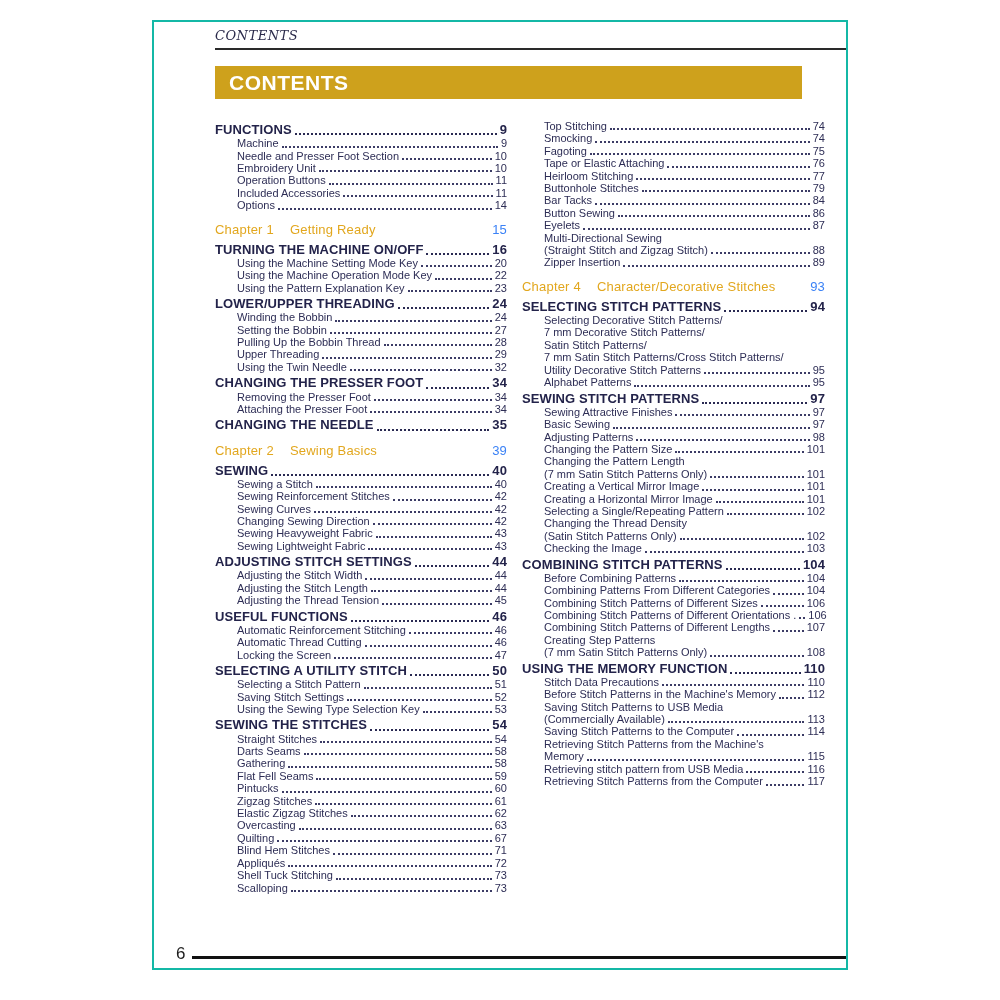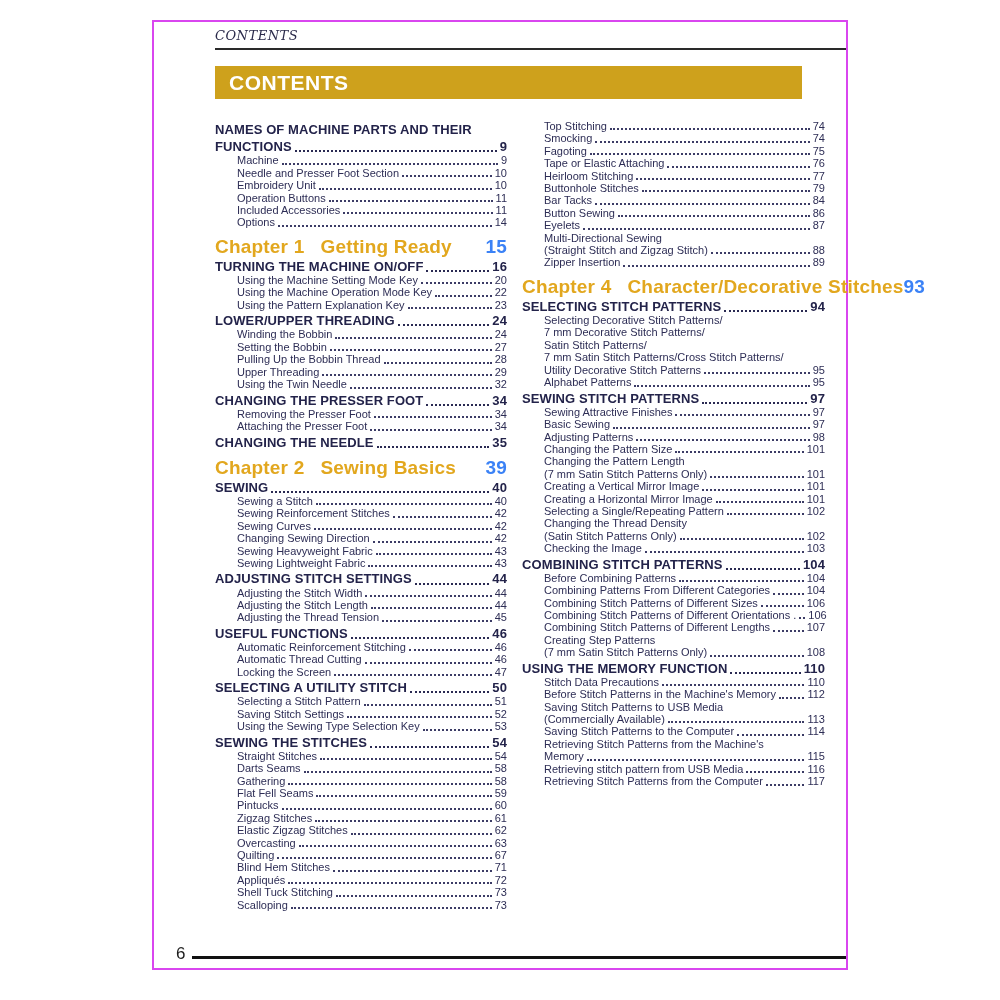--- a/index.html
+++ b/index.html
@@ -3,21 +3,21 @@
 <meta charset="utf-8">
 <style>
   html,body{margin:0;padding:0;}
   body{
     width:1000px;height:1000px;background:#ffffff;position:relative;
     font-family:"Liberation Sans",sans-serif;
     -webkit-font-smoothing:antialiased;
   }
   .scan-page{
     position:absolute;left:152px;top:20px;width:696px;height:950px;
-    background:#ffffff;border:2px solid #d946ef;box-sizing:border-box;
+    background:#ffffff;border:2px solid #14b8a6;box-sizing:border-box;
   }
   .running-head{
     position:absolute;left:61px;top:6px;
     font-family:"DejaVu Serif","Liberation Serif",serif;
     font-style:italic;font-size:13px;letter-spacing:.5px;color:#2a2a4a;
   }
   .head-rule{
     position:absolute;left:61px;right:0;top:26px;height:2px;background:#2a2a2a;
   }
   .banner{
@@ -32,21 +32,21 @@
     position:absolute;top:98px;display:block;color:#2d2d55;
   }
   .col0{left:61px;width:292px;}
   .col1{left:368px;width:303px;}
   .row{display:flex;align-items:flex-end;}
   .row .lab{white-space:nowrap;}
   .l2{font-size:11px;line-height:12.4px;margin-left:22px;}
   .l1{font-size:13px;line-height:15.2px;font-weight:bold;color:#23234a;margin-top:2px;letter-spacing:.1px;}
   .l1 .lab{white-space:normal;}
   .chapter{
-    font-size:19px;line-height:18px;font-weight:bold;color:#e2a71e;
+    font-size:13px;line-height:18px;font-weight:normal;color:#e2a71e;
     margin:9px 0 3px 0;letter-spacing:.2px;
   }
   .chapter .title{margin-left:16px;}
   .dots{
     flex:1 1 auto;min-width:6px;
     border-bottom:2px dotted #3c3c66;
     margin:0 3px 2px 3px;
   }
   .l1 .dots{border-bottom:2.5px dotted #2a2a52;margin-bottom:2px;}
   .gap{flex:1 1 auto;}
@@ -66,23 +66,20 @@
 
   <div class="running-head">CONTENTS</div>
   <div class="head-rule"></div>
 
   <div class="banner">
     <span class="banner-title">CONTENTS</span>
   </div>
 
   <div class="toc-col col0">
       <div class="row l1">
-        <span class="lab">NAMES OF MACHINE PARTS AND THEIR</span>
-      </div>
-      <div class="row l1">
         <span class="lab">FUNCTIONS</span>
         <span class="dots"></span>
         <span class="pg">9</span>
       </div>
       <div class="row l2">
         <span class="lab">Machine</span>
         <span class="dots"></span>
         <span class="pg">9</span>
       </div>
       <div class="row l2">

